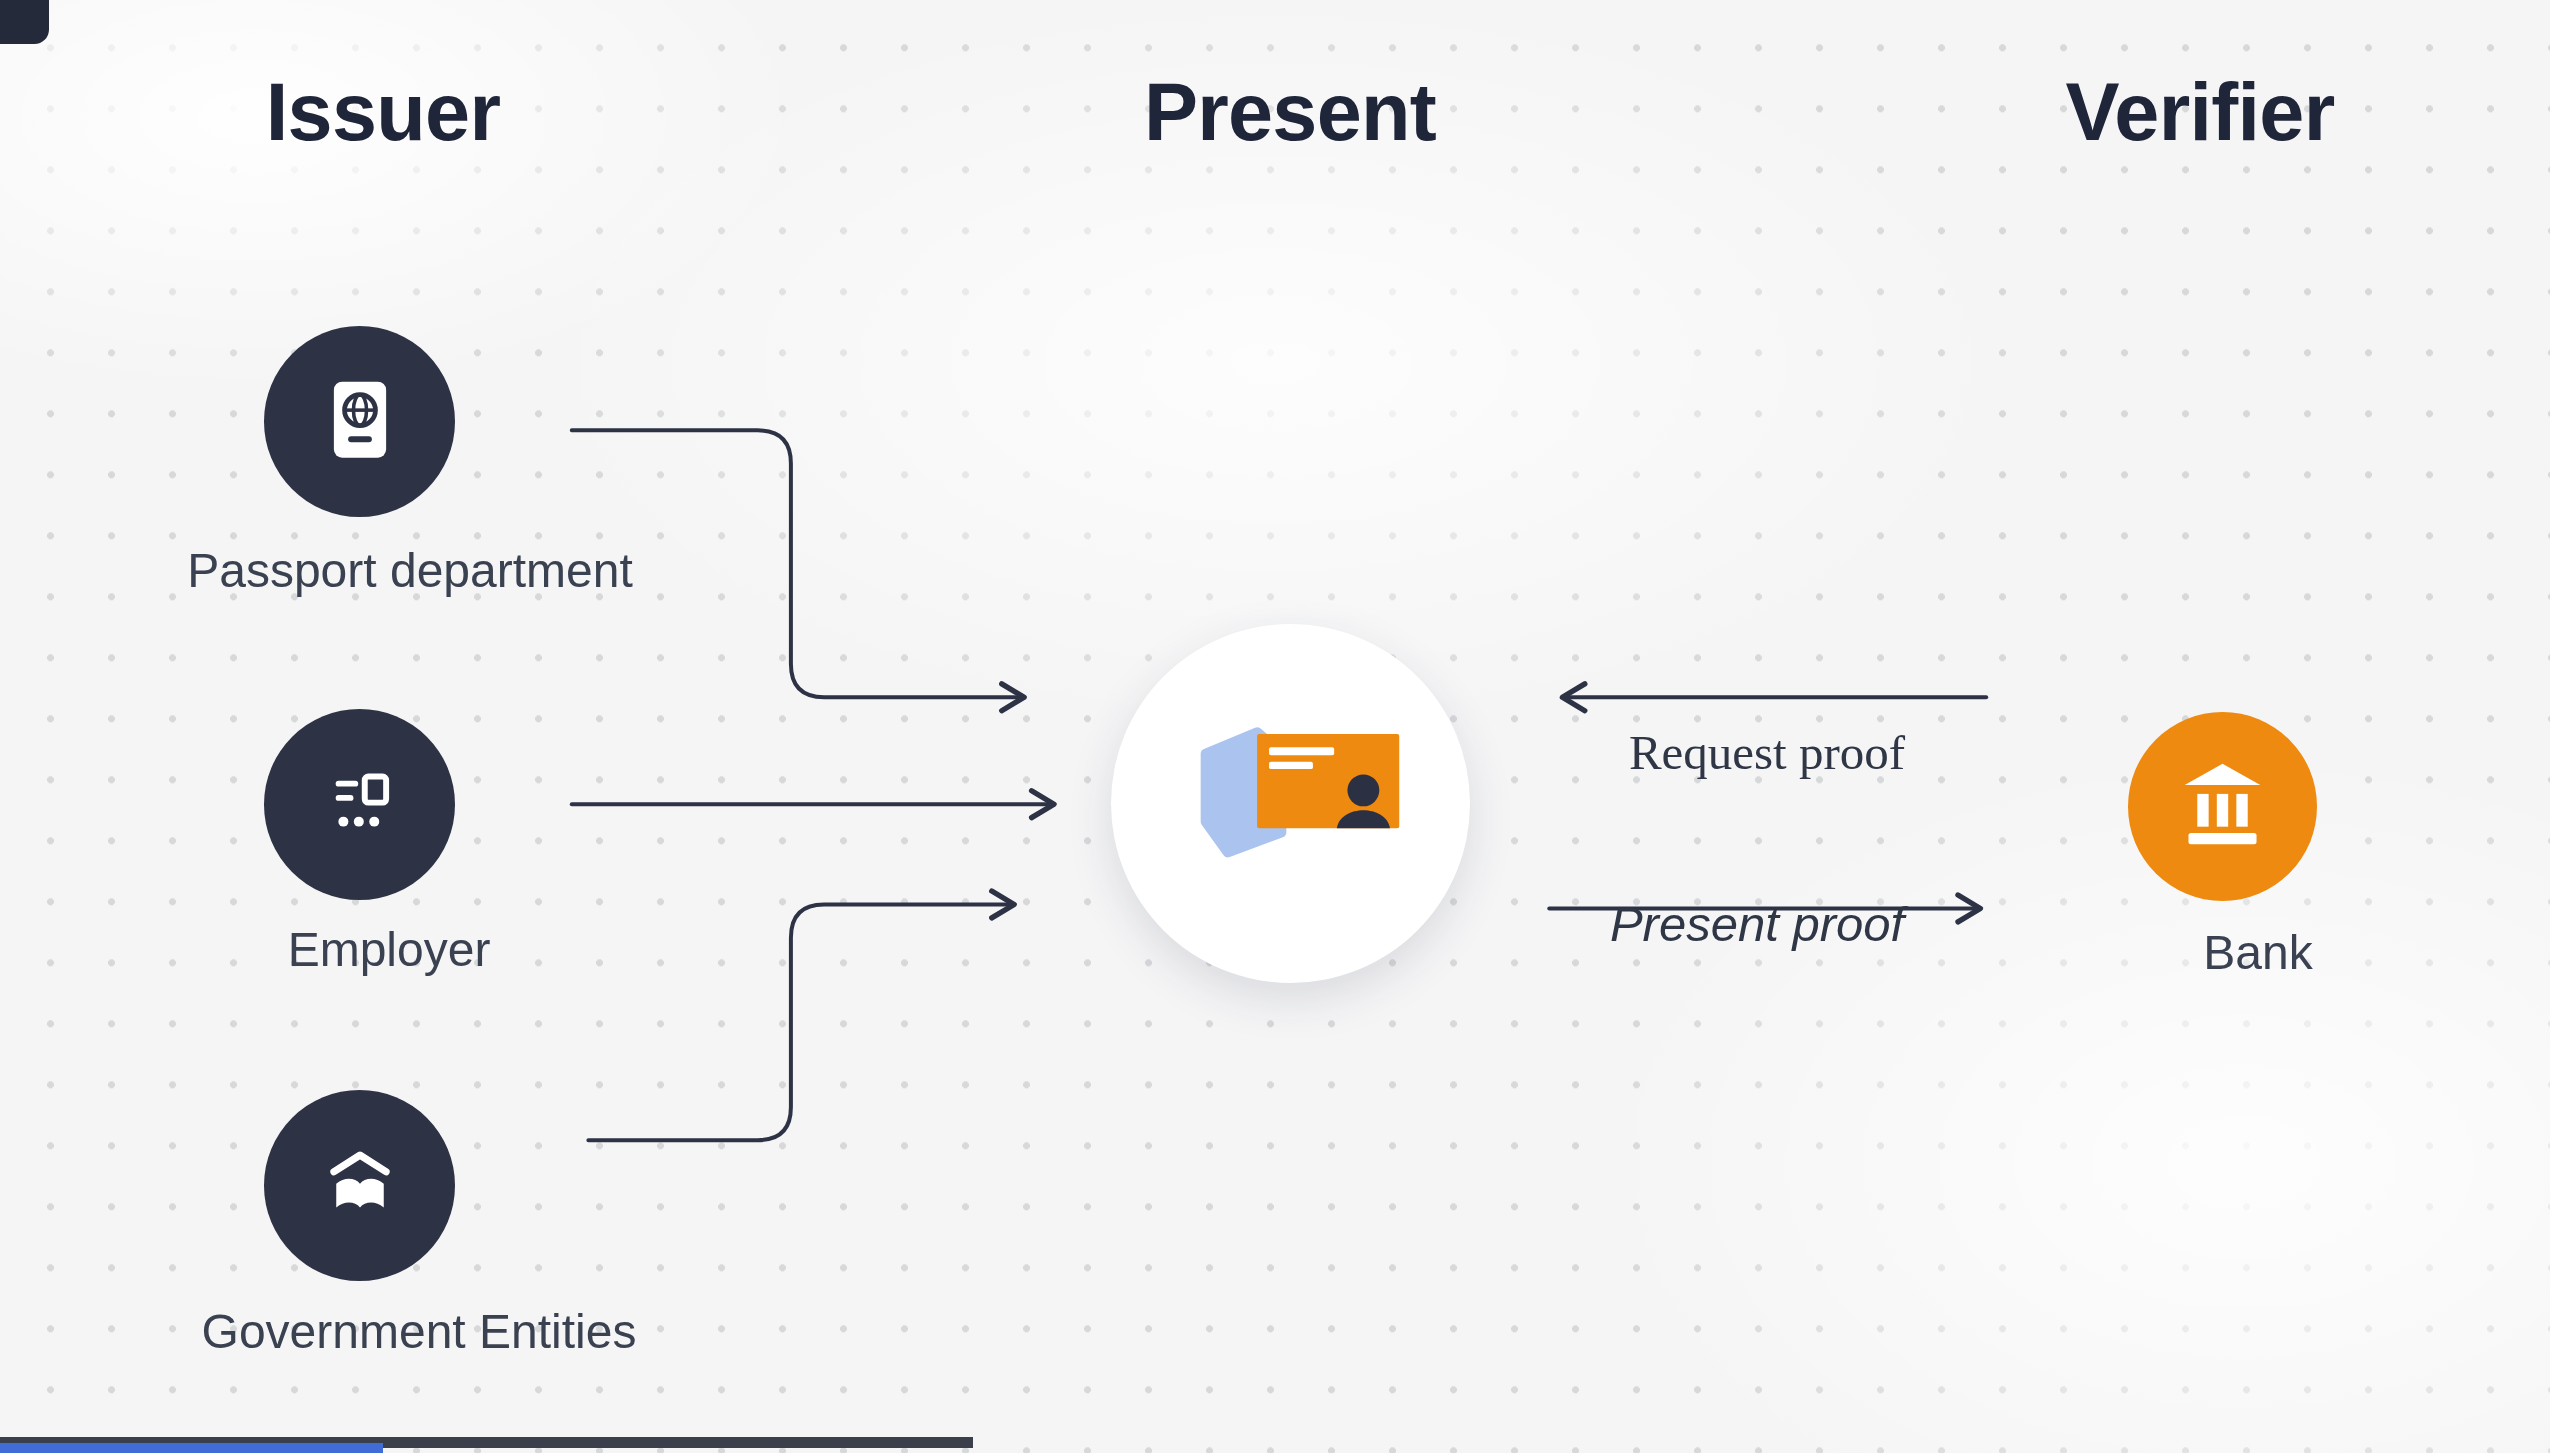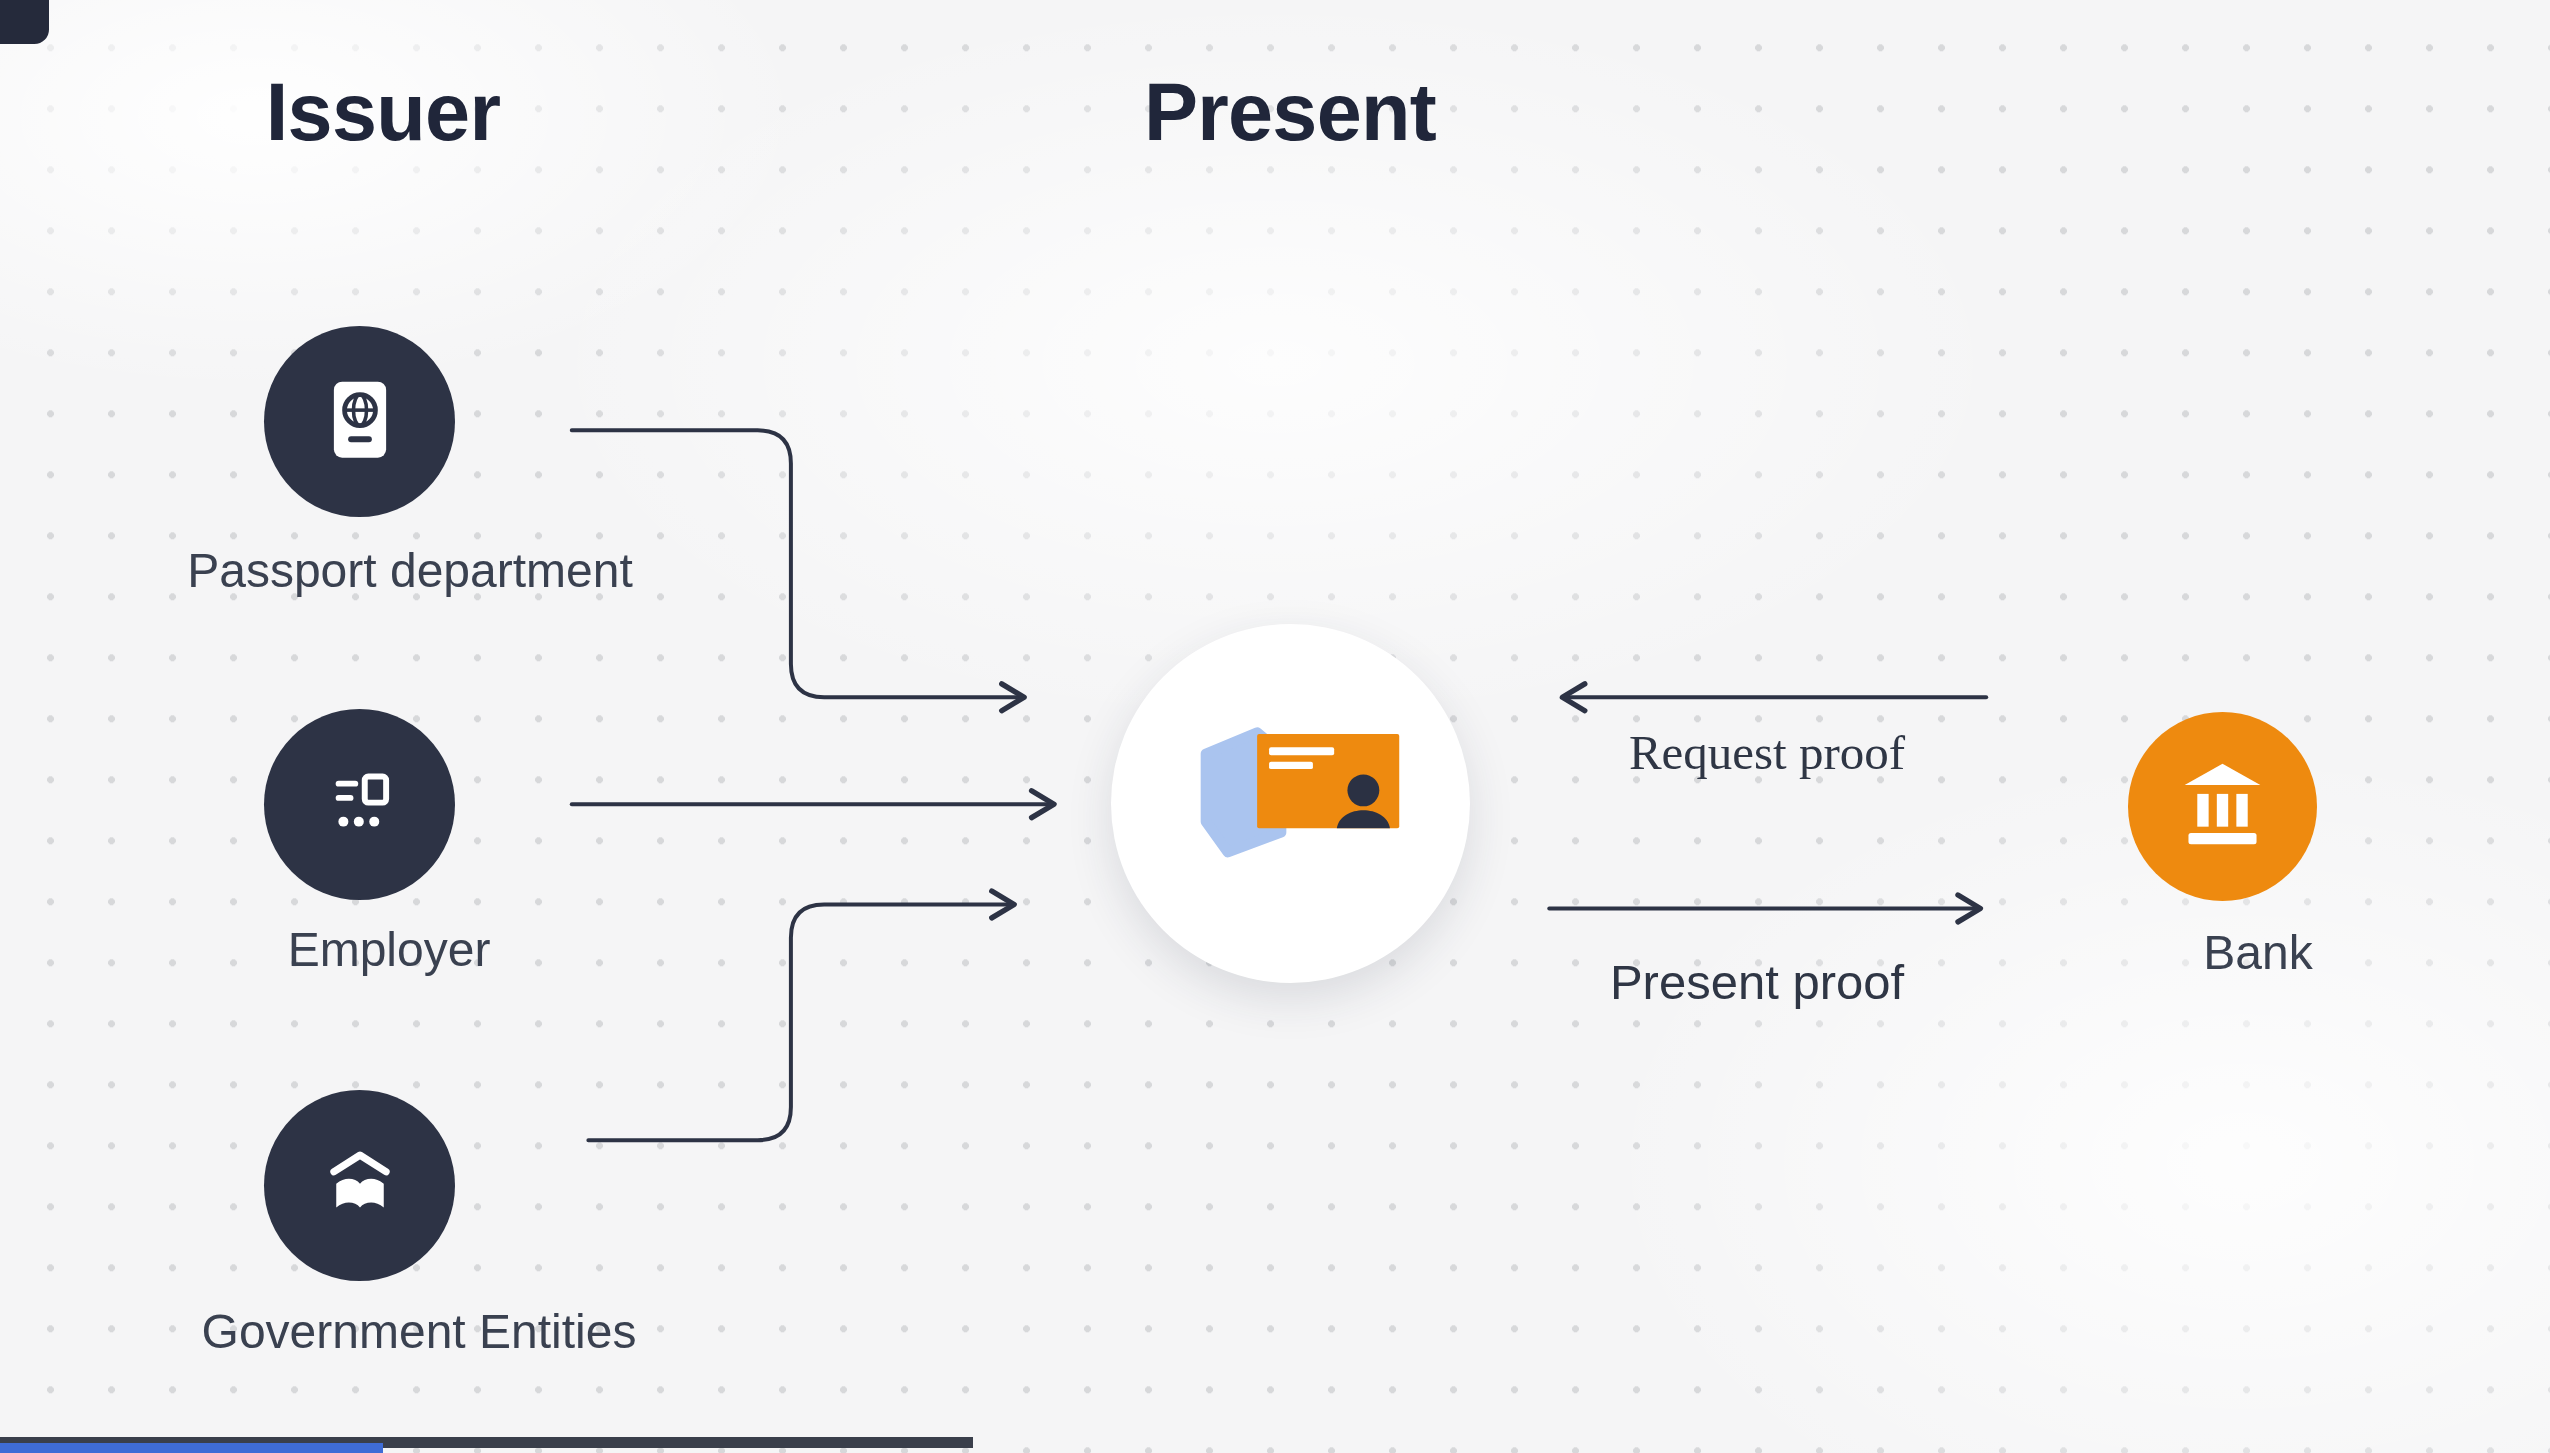--- a/index.html
+++ b/index.html
@@ -121,20 +121,21 @@
     background: #3f6cd6;
   }
 </style>
 </head>
 <body>
 
 <div class="canvas">
 
   <div class="col-title" style="left:383px; top:66px;">Issuer</div>
   <div class="col-title" style="left:1290px; top:66px;">Present</div>
+  <div class="col-title" style="left:2200px; top:66px;">Verifier</div>
 
   <div class="node-circle" style="left:264px; top:326px;">
     <svg viewBox="0 0 96 96">
       <rect x="26" y="14" width="44" height="64" rx="7" fill="#ffffff"></rect>
       <circle cx="48" cy="38" r="13" fill="none" stroke="#2d3345" stroke-width="4"></circle>
       <ellipse cx="48" cy="38" rx="5.5" ry="13" fill="none" stroke="#2d3345" stroke-width="3"></ellipse>
       <line x1="35" y1="38" x2="61" y2="38" stroke="#2d3345" stroke-width="3"></line>
       <rect x="38" y="60" width="20" height="5" rx="2.5" fill="#2d3345"></rect>
     </svg>
   </div>
@@ -188,20 +189,20 @@
       </marker>
     </defs>
     <path d="M861,648 H1141 Q1191,648 1191,698 V1000 Q1191,1050 1241,1050 H1540" fill="none" stroke="#2d3345" stroke-width="6" stroke-linecap="round" marker-end="url(#arrowhead)"></path>
     <path d="M861,1211 H1585" fill="none" stroke="#2d3345" stroke-width="6" stroke-linecap="round" marker-end="url(#arrowhead)"></path>
     <path d="M886,1717 H1141 Q1191,1717 1191,1667 V1412 Q1191,1362 1241,1362 H1525" fill="none" stroke="#2d3345" stroke-width="6" stroke-linecap="round" marker-end="url(#arrowhead)"></path>
     <path d="M2991,1050 H2355" fill="none" stroke="#2d3345" stroke-width="6" stroke-linecap="round" marker-end="url(#arrowhead)"></path>
     <path d="M2333,1368 H2980" fill="none" stroke="#2d3345" stroke-width="6" stroke-linecap="round" marker-end="url(#arrowhead)"></path>
   </svg>
 
   <div class="flow-label" style="left:1767px; top:724px;font-family:Liberation Serif, serif;">Request proof</div>
-  <div class="flow-label" style="left:1757px; top:954px;">Present proof</div>
+  <div class="flow-label" style="left:1757px; top:896px;font-style:italic;">Present proof</div>
 
   <div class="corner-tab"></div>
   <div class="progress-track"></div>
   <div class="progress-fill"></div>
 
 </div>
 
 
 </body></html>

